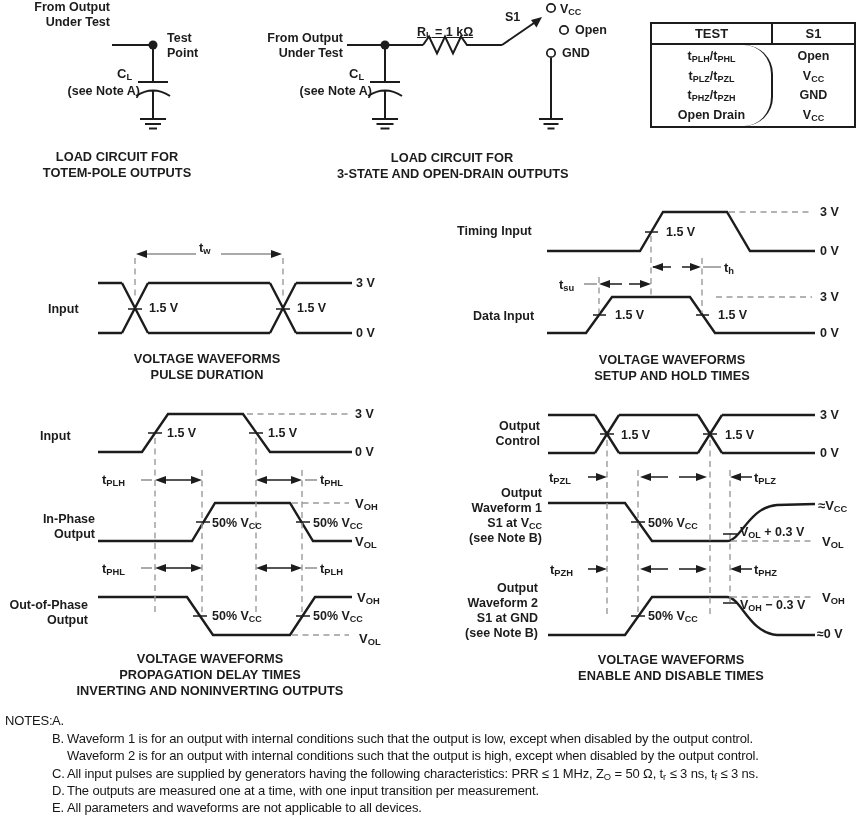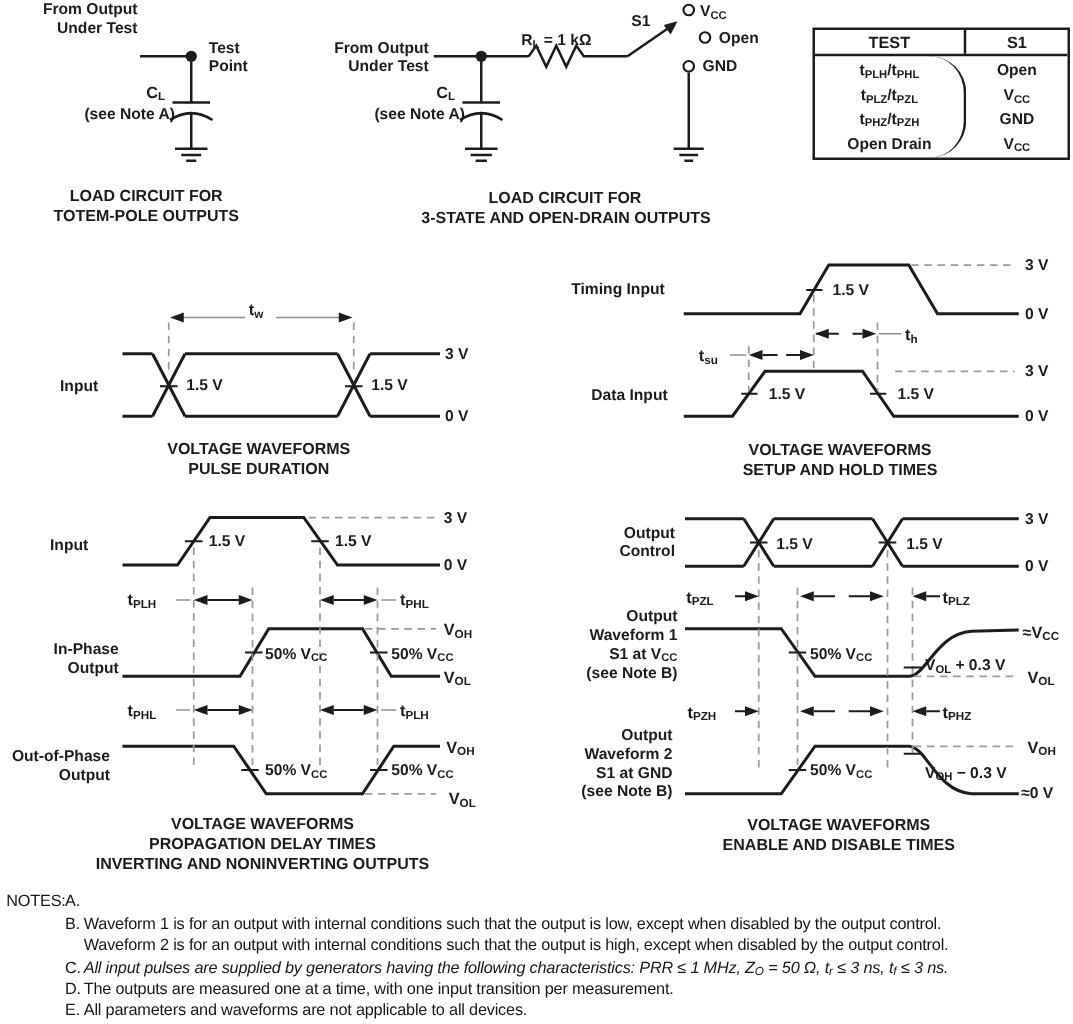--- a/index.html
+++ b/index.html
@@ -74,21 +74,21 @@
   <div class="lbl rt" style="left:20px;top:84px;width:120px;">(see Note A)</div>
   <div class="cap" style="left:27px;top:149px;width:180px;">
     <div>LOAD CIRCUIT FOR</div>
     <div>TOTEM-POLE OUTPUTS</div>
   </div>
 
   <div class="lbl rt" style="left:223px;top:31px;width:120px;">
     <div>From Output</div>
     <div>Under Test</div>
   </div>
-  <span class="lbl" style="left:417px;top:25px;">R<sub>L</sub> = 1 kΩ</span>
+  <span class="lbl" style="left:417px;top:25px;text-decoration:underline;">R<sub>L</sub> = 1 kΩ</span>
   <span class="lbl" style="left:505px;top:10px;">S1</span>
   <span class="lbl" style="left:560px;top:2px;">V<sub>CC</sub></span>
   <span class="lbl" style="left:575px;top:23px;">Open</span>
   <span class="lbl" style="left:562px;top:46px;">GND</span>
   <span class="lbl" style="left:349px;top:66px;font-size:13px;">C<sub>L</sub></span>
   <div class="lbl rt" style="left:252px;top:84px;width:120px;">(see Note A)</div>
   <div class="cap" style="left:337px;top:150px;width:230px;">
     <div>LOAD CIRCUIT FOR</div>
     <div>3-STATE AND OPEN-DRAIN OUTPUTS</div>
   </div>
@@ -194,33 +194,33 @@
   <span class="lbl" style="left:822px;top:534px;font-size:13px;">V<sub>OL</sub></span>
   <span class="lbl" style="left:550px;top:562px;font-size:13px;">t<sub>PZH</sub></span>
   <span class="lbl" style="left:754px;top:562px;font-size:13px;">t<sub>PHZ</sub></span>
   <div class="lbl rt" style="left:458px;top:581px;width:80px;">
     <div>Output</div>
     <div>Waveform 2</div>
     <div>S1 at GND</div>
     <div>(see Note B)</div>
   </div>
   <span class="lbl" style="left:648px;top:609px;">50% V<sub>CC</sub></span>
-  <span class="lbl" style="left:740px;top:598px;margin-top:13px;">V<sub>OH</sub> − 0.3 V</span>
+  <span class="lbl" style="left:740px;top:598px;">V<sub>OH</sub> − 0.3 V</span>
   <span class="lbl" style="left:822px;top:590px;font-size:13px;">V<sub>OH</sub></span>
   <span class="lbl" style="left:817px;top:627px;">≈0 V</span>
   <div class="cap" style="left:531px;top:652px;width:280px;">
     <div>VOLTAGE WAVEFORMS</div>
     <div>ENABLE AND DISABLE TIMES</div>
   </div>
 
   <span class="note" style="left:5px;top:713px;">NOTES:</span>
   <span class="note" style="left:52px;top:713px;">A.</span>
   <span class="note" style="left:52px;top:731px;">B.</span>
   <span class="note" style="left:67px;top:731px;">Waveform 1 is for an output with internal conditions such that the output is low, except when disabled by the output control.</span>
   <span class="note" style="left:67px;top:748px;">Waveform 2 is for an output with internal conditions such that the output is high, except when disabled by the output control.</span>
   <span class="note" style="left:52px;top:766px;">C.</span>
-  <span class="note" style="left:67px;top:766px;font-style:italic;">All input pulses are supplied by generators having the following characteristics:  PRR ≤ 1 MHz, Z<sub>O</sub> = 50 Ω, t<sub>r</sub> ≤ 3 ns, t<sub>f</sub> ≤ 3 ns.</span>
+  <span class="note" style="left:67px;top:766px;">All input pulses are supplied by generators having the following characteristics:  PRR ≤ 1 MHz, Z<sub>O</sub> = 50 Ω, t<sub>r</sub> ≤ 3 ns, t<sub>f</sub> ≤ 3 ns.</span>
   <span class="note" style="left:52px;top:783px;">D.</span>
   <span class="note" style="left:67px;top:783px;">The outputs are measured one at a time, with one input transition per measurement.</span>
   <span class="note" style="left:52px;top:800px;">E.</span>
   <span class="note" style="left:67px;top:800px;">All parameters and waveforms are not applicable to all devices.</span>
 
 </div>
 
 </body></html>

